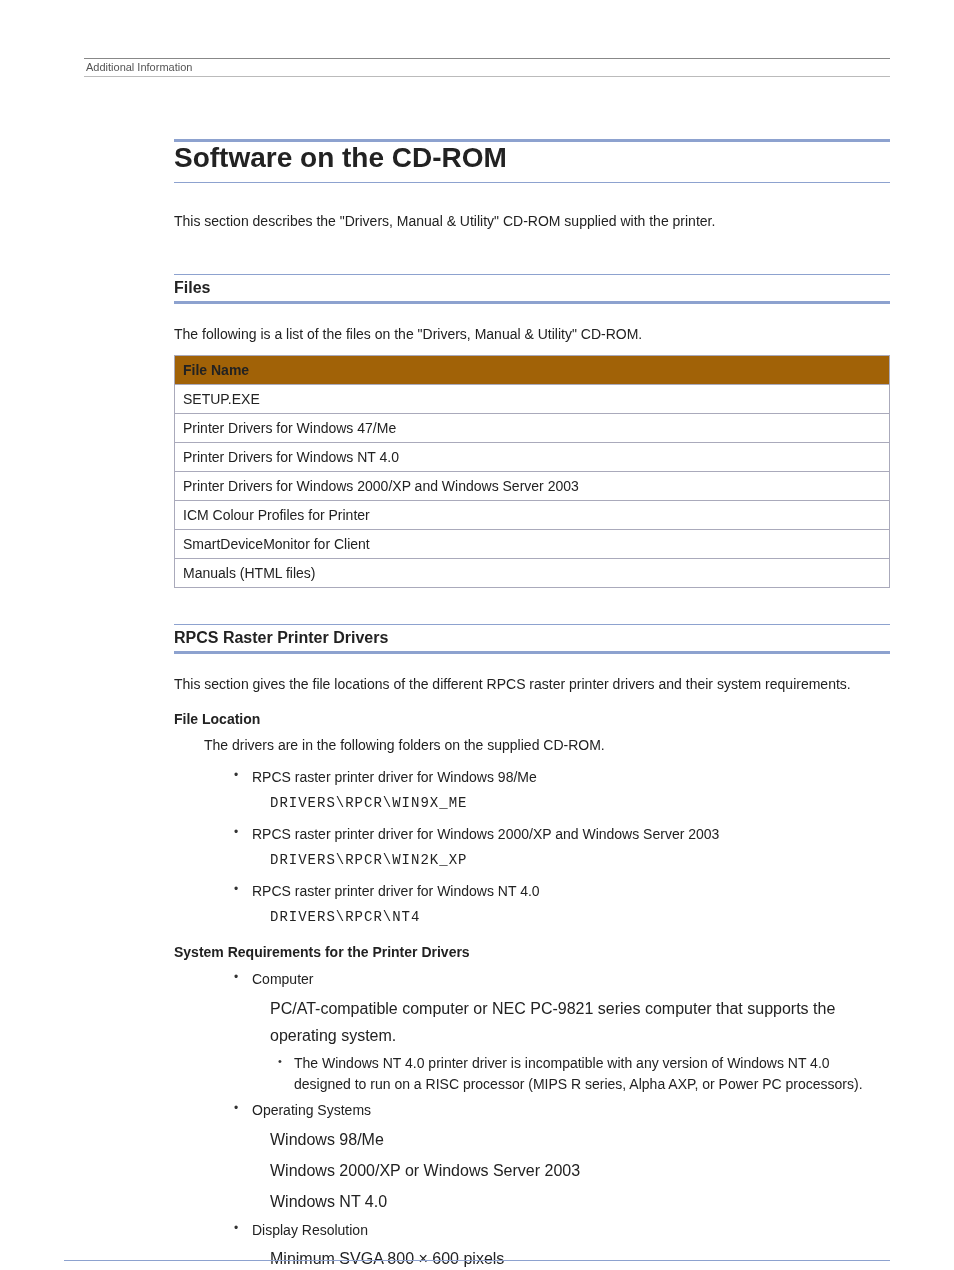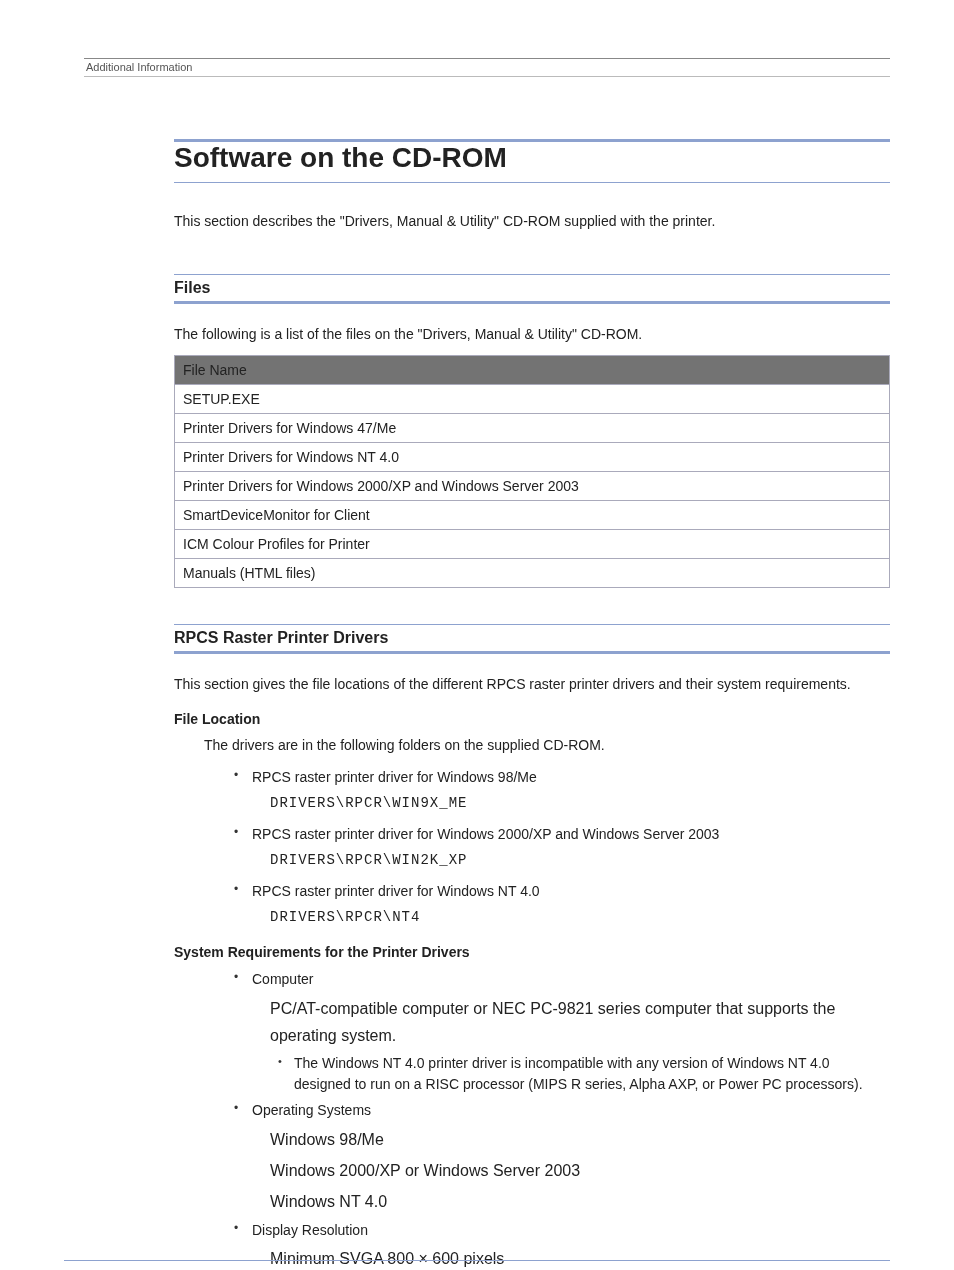--- a/index.html
+++ b/index.html
@@ -10,21 +10,21 @@
   .header-underline { border-bottom: 1px solid #bbb; margin-top: 3px; margin-bottom: 62px; }
   .content { padding-left: 90px; padding-right: 0; }
   .h1-block { border-top: 3px solid #8da2cf; border-bottom: 1px solid #8da2cf; padding-bottom: 8px; margin-bottom: 28px; }
   .h1 { font-size: 28px; font-weight: bold; }
   .intro { font-size: 14px; margin-bottom: 42px; line-height: 1.5; }
   .h2-block { border-top: 1px solid #8da2cf; border-bottom: 3px solid #8da2cf; padding: 4px 0 4px 0; margin-bottom: 20px; }
   .h2 { font-size: 16px; font-weight: bold; }
   .body-text { font-size: 14px; line-height: 1.5; margin-bottom: 10px; }
   table.file-table { width: 100%; border-collapse: collapse; margin-bottom: 36px; }
   table.file-table th, table.file-table td { border: 1px solid #aab; padding: 6px 8px; text-align: left; font-size: 14px; font-weight: normal; }
-  table.file-table th { background: #737373; font-weight: normal; }
+  table.file-table th { background: #a16207; font-weight: bold; }
   .bold-para { font-size: 14px; font-weight: bold; margin: 16px 0 8px 0; }
   .indent-1 { padding-left: 30px; }
   ul.bullets { list-style: none; padding-left: 30px; }
   ul.bullets > li { font-size: 14px; line-height: 1.6; margin: 4px 0; position: relative; padding-left: 18px; }
   ul.bullets > li::before { content: "•"; position: absolute; left: 0; top: 0; font-size: 12px; color: #333; }
   .mono { font-family: "Courier New", monospace; font-size: 14px; letter-spacing: 1px; margin: 4px 0 8px 0; padding-left: 18px; }
   ul.sub-bullets { list-style: none; padding-left: 26px; margin-top: 4px; }
   ul.sub-bullets > li { font-size: 14px; line-height: 1.5; margin: 4px 0; position: relative; padding-left: 16px; }
   ul.sub-bullets > li::before { content: "•"; position: absolute; left: 0; top: 0; font-size: 11px; color: #333; }
   .li-sub { font-size: 16px; line-height: 1.7; margin: 4px 0 4px 18px; }
@@ -65,24 +65,24 @@
         <tr>
             <td>Printer Drivers for Windows 47/Me</td>
           </tr>
         <tr>
             <td>Printer Drivers for Windows NT 4.0</td>
           </tr>
         <tr>
             <td>Printer Drivers for Windows 2000/XP and Windows Server 2003</td>
           </tr>
         <tr>
-            <td>SmartDeviceMonitor for Client</td>
+            <td>ICM Colour Profiles for Printer</td>
           </tr>
         <tr>
-            <td>ICM Colour Profiles for Printer</td>
+            <td>SmartDeviceMonitor for Client</td>
           </tr>
         <tr>
             <td>Manuals (HTML files)</td>
           </tr>
       </tbody>
     </table>
 
     <div class="h2-block">
       <div class="h2">RPCS Raster Printer Drivers</div>
     </div>

